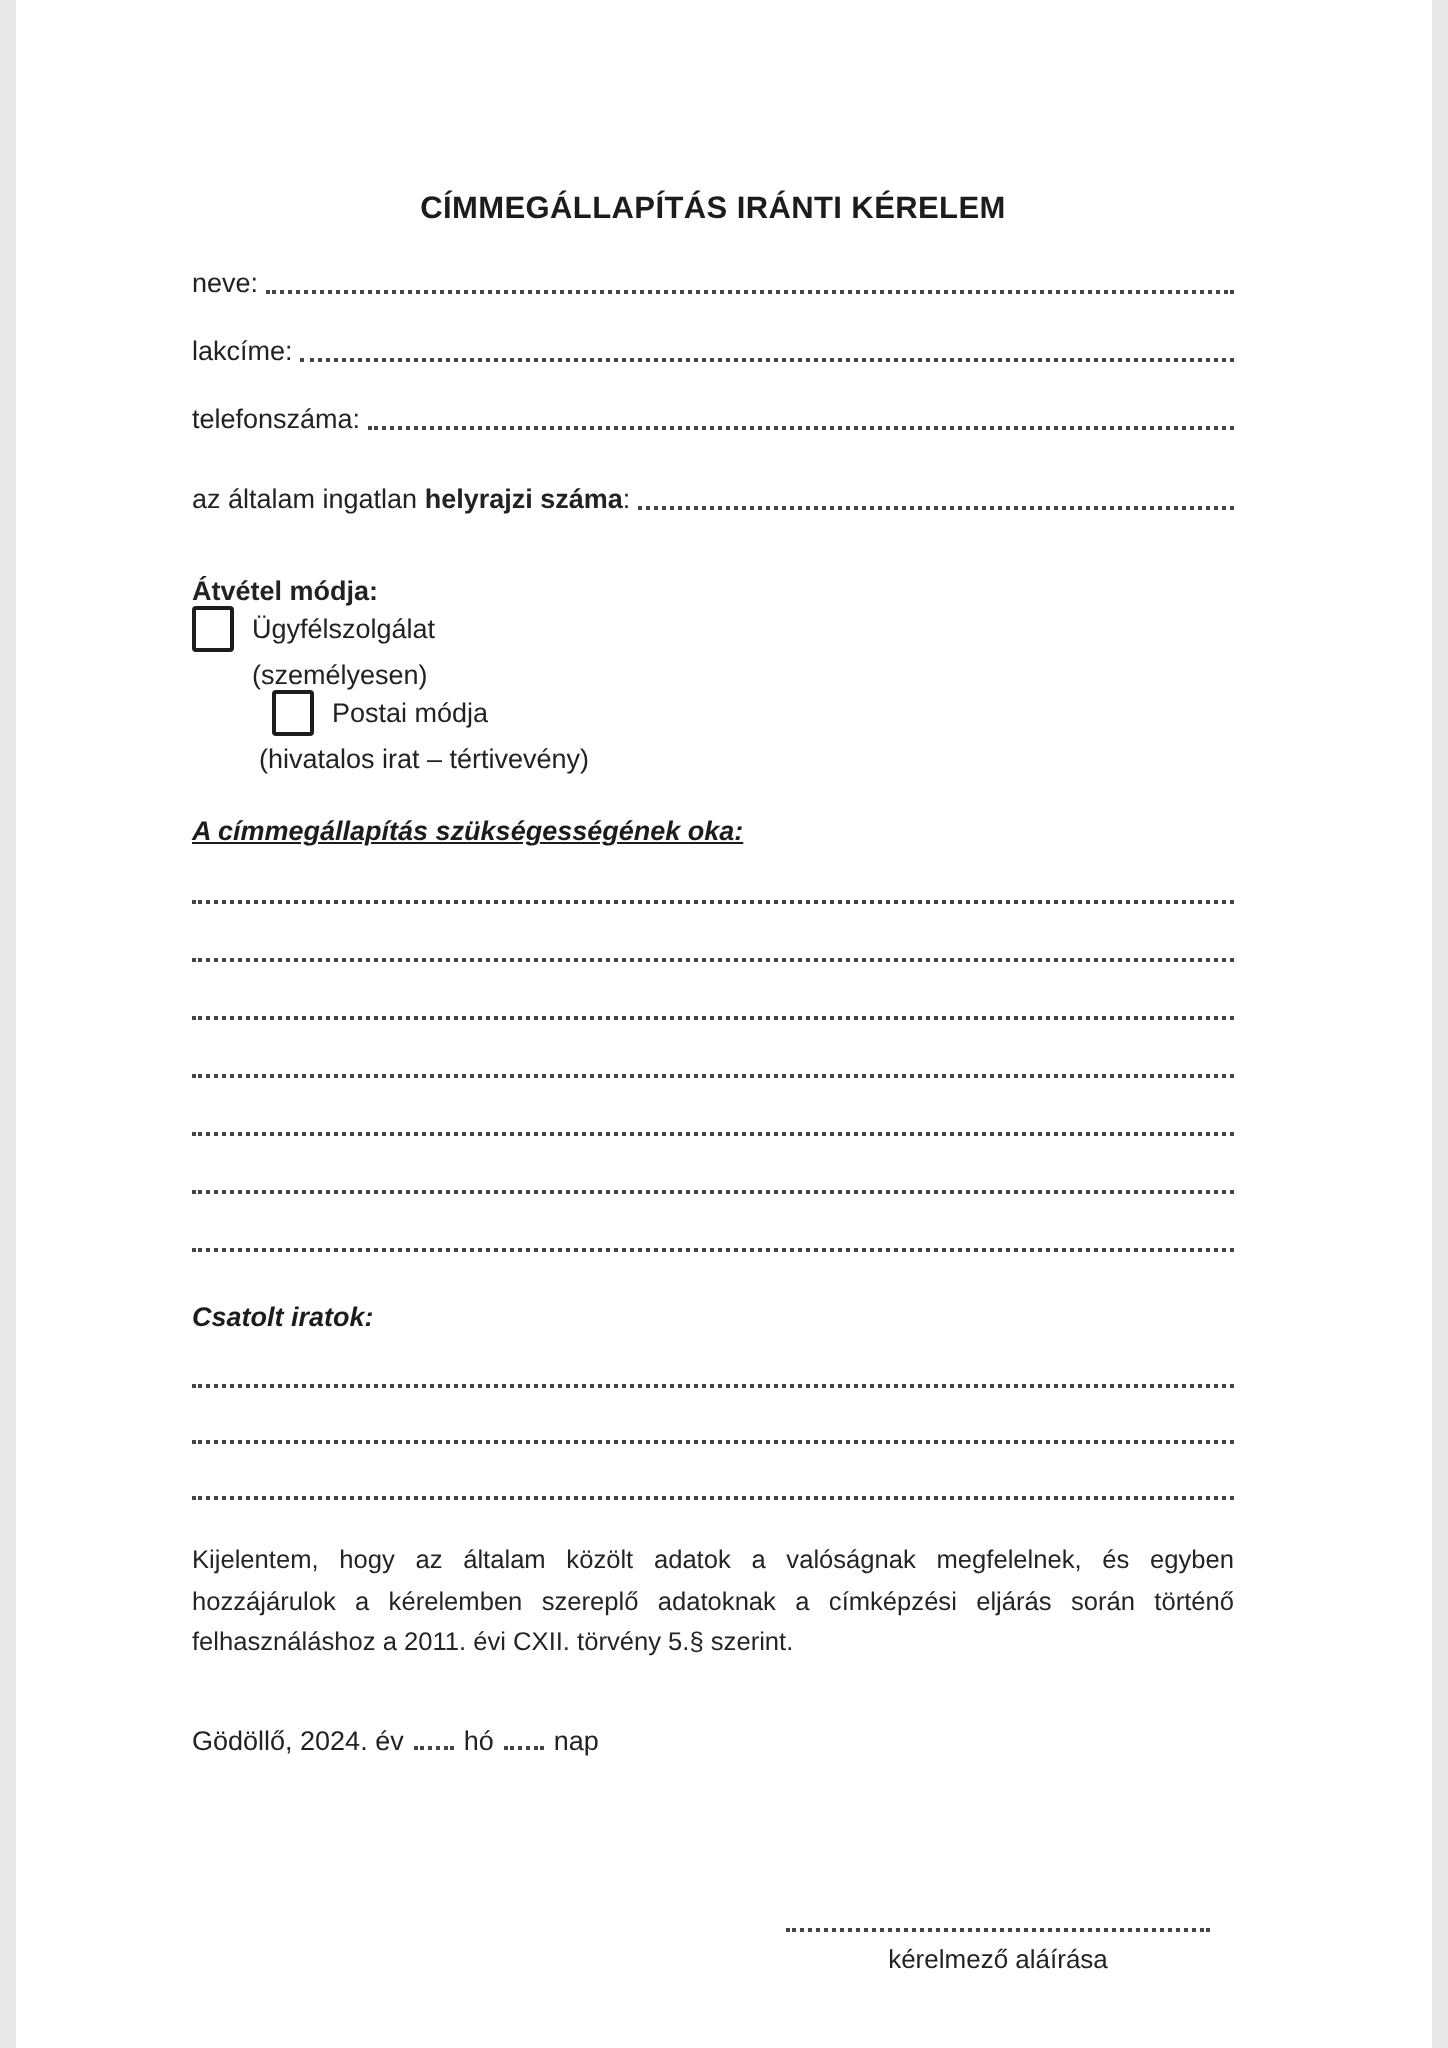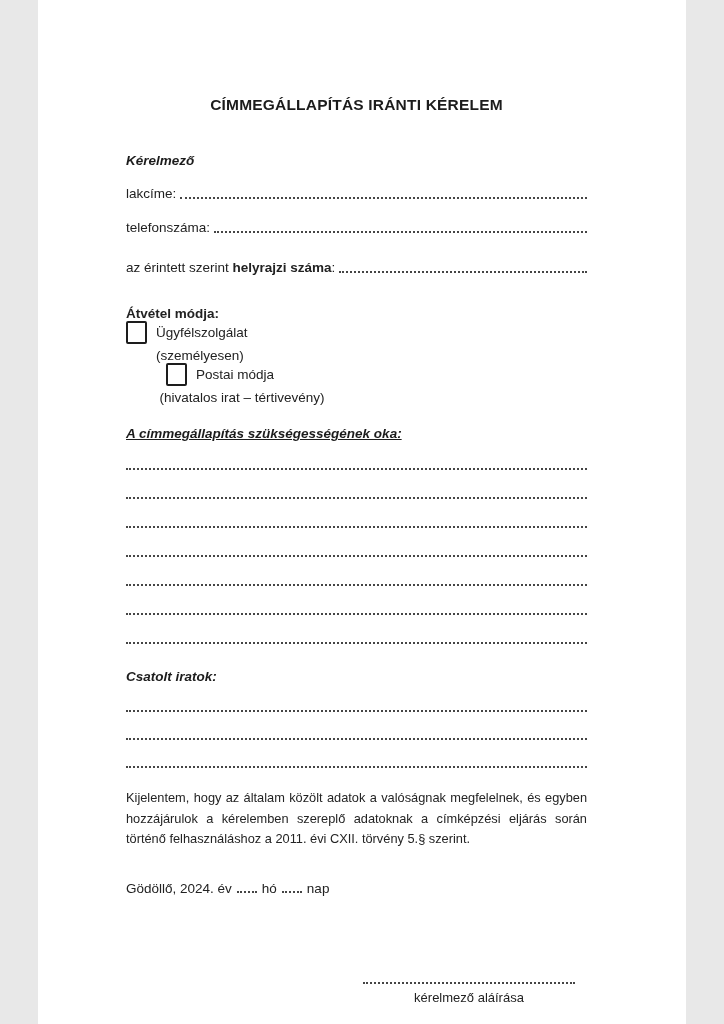--- a/index.html
+++ b/index.html
@@ -1,18 +1,18 @@
 <!DOCTYPE html>
 <html><head>
 <meta charset="utf-8">
 <style>
   html,body{margin:0;padding:0;background:#e8e8e8;}
   .page{
     position:relative;
-    width:648px;height:1024px;
+    width:708px;height:1024px;
     margin:0 auto;
     background:#ffffff;
     font-family:"Liberation Sans","DejaVu Sans",sans-serif;
     color:#222;
     font-size:13.5px;
     box-sizing:border-box;
     padding:0 99px 4px 88px;
     overflow:hidden;
   }
   .title{
@@ -122,36 +122,39 @@
     font-size:13px;
   }
 </style>
 </head>
 <body>
 
 <div class="page">
 
   <h1 class="title">CÍMMEGÁLLAPÍTÁS IRÁNTI KÉRELEM</h1>
 
-  <div class="section-heading h-kerelmezo">Kérelmező</div>
-
+
+  <div class="field-row first">
+    <span class="field-label">neve:</span>
+    <span class="dots"></span>
+  </div>
 
   <div class="field-row">
     <span class="field-label">lakcíme:</span>
     <span class="dots"></span>
   </div>
 
   <div class="field-row">
     <span class="field-label">telefonszáma:</span>
     <span class="dots"></span>
   </div>
 
 
   <div class="field-row gap-big">
-    <span class="field-label"><span>az érintett szerint </span><b>helyrajzi száma</b><span>:</span></span>
+    <span class="field-label"><span>az általam ingatlan </span><b>helyrajzi száma</b><span>:</span></span>
     <span class="dots"></span>
   </div>
 
   <div class="delivery-row">
     <div class="delivery-label">Átvétel módja:</div>
     <div class="option">
       <div class="option-top">
         <span class="checkbox"></span>
         <span class="option-label">Ügyfélszolgálat</span>
       </div>

